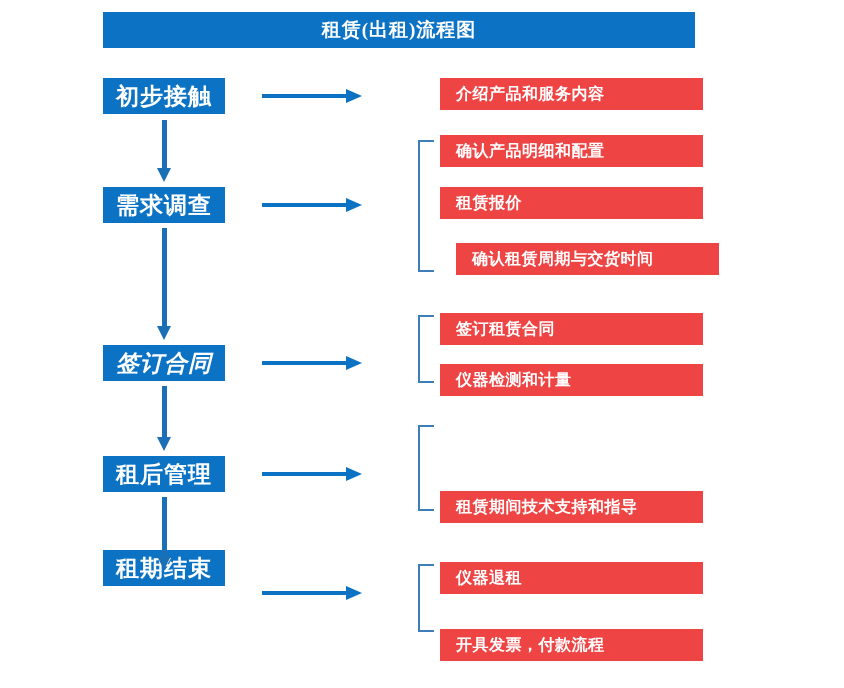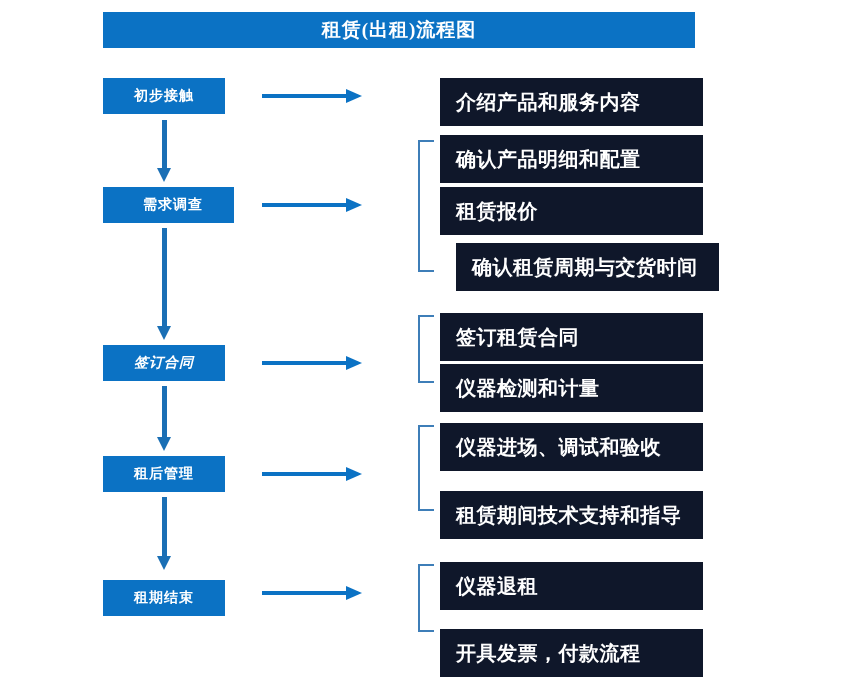--- a/index.html
+++ b/index.html
@@ -38,37 +38,37 @@
   }
 
   
   .stage-box {
     position: absolute;
     left: 103px;
     width: 122px;
     height: 36px;
     background: #0b72c4;
     color: #ffffff;
-    font-size: 14px;
+    font-size: 23px;
     font-weight: bold;
     display: flex;
     align-items: center;
     justify-content: center;
     letter-spacing: 1px;
   }
 
   
   .detail-box {
     position: absolute;
     left: 440px;
     width: 263px;
-    height: 48px;
-    background: #0f172a;
+    height: 32px;
+    background: #ef4444;
     color: #ffffff;
-    font-size: 20px;
+    font-size: 16px;
     font-weight: bold;
     display: flex;
     align-items: center;
     justify-content: flex-start;
     padding-left: 16px;
     box-sizing: border-box;
     letter-spacing: 0.5px;
   }
 
   
@@ -132,24 +132,24 @@
   }
 </style>
 </head>
 <body>
 
 <div id="canvas">
 
   <div class="title-bar">租赁(出租)流程图</div>
 
   <div class="stage-box" style="top:78px;">初步接触</div>
-  <div class="stage-box" style="top:187px;padding-left:9px;">需求调查</div>
+  <div class="stage-box" style="top:187px;">需求调查</div>
   <div class="stage-box" style="top:345px;font-style:italic;">签订合同</div>
   <div class="stage-box" style="top:456px;">租后管理</div>
-  <div class="stage-box" style="top:580px;">租期结束</div>
+  <div class="stage-box" style="top:550px;">租期结束</div>
 
   <div class="v-arrow" style="top:120px; height:62px;">
     <div class="shaft" style="height:48px;"></div>
     <div class="head" style="top:48px;"></div>
   </div>
   <div class="v-arrow" style="top:228px; height:112px;">
     <div class="shaft" style="height:98px;"></div>
     <div class="head" style="top:98px;"></div>
   </div>
   <div class="v-arrow" style="top:386px; height:65px;">
@@ -186,18 +186,17 @@
   <div class="bracket" style="top:315px; height:68px;"></div>
   <div class="bracket" style="top:425px; height:86px;"></div>
   <div class="bracket" style="top:564px; height:68px;"></div>
 
   <div class="detail-box" style="top:78px;">介绍产品和服务内容</div>
   <div class="detail-box" style="top:135px;">确认产品明细和配置</div>
   <div class="detail-box" style="top:187px;">租赁报价</div>
   <div class="detail-box" style="top:243px;margin-left:16px;">确认租赁周期与交货时间</div>
   <div class="detail-box" style="top:313px;">签订租赁合同</div>
   <div class="detail-box" style="top:364px;">仪器检测和计量</div>
-  <div class="detail-box" style="top:423px;">仪器进场、调试和验收</div>
   <div class="detail-box" style="top:491px;">租赁期间技术支持和指导</div>
   <div class="detail-box" style="top:562px;">仪器退租</div>
   <div class="detail-box" style="top:613px;margin-top:16px;">开具发票，付款流程</div>
 
 </div>
 
 </body></html>

